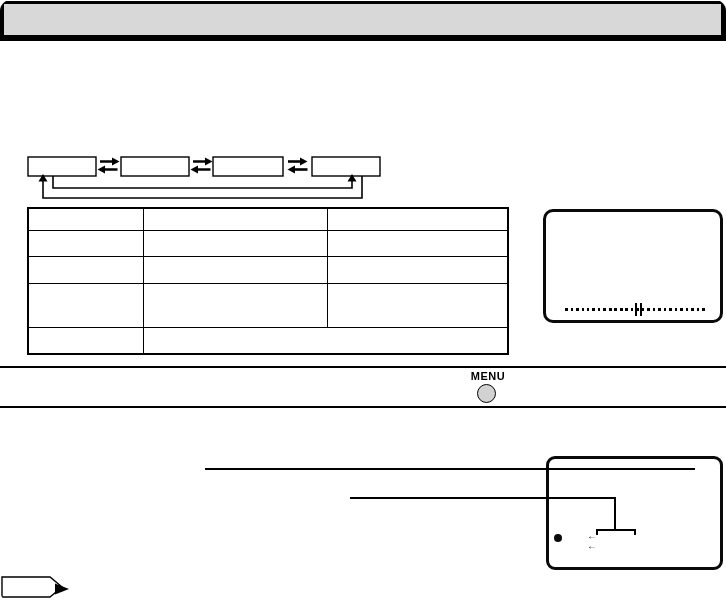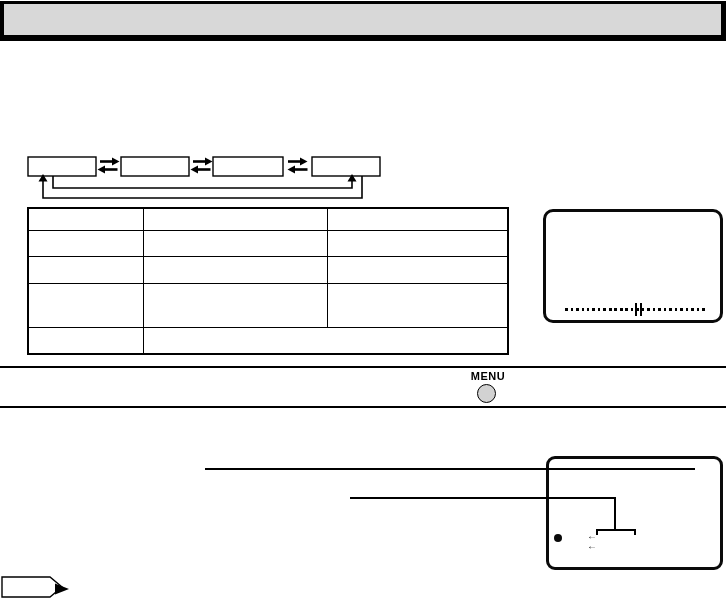--- a/index.html
+++ b/index.html
@@ -1,17 +1,17 @@
 <!DOCTYPE html>
 <html><head>
 <meta charset="utf-8">
 <style>
   html,body{margin:0;padding:0;background:#fff;}
   .page{position:relative;width:726px;height:602px;background:#fff;overflow:hidden;
-        font-family:"Liberation Sans", sans-serif;color:#000;}
+        font-family:"Liberation Sans", sans-serif;color:#000;border-radius:11px;}
   .abs{position:absolute;box-sizing:border-box;}
   .header-bar{top:1px;left:0;width:726px;height:40px;background:#d8d8d8;
               border:solid #000;border-width:3px 5px 6px 4px;}
   .hline{background:#000;height:2px;}
   .vline{background:#000;width:2px;}
   .menu-table{top:207px;left:27px;border-collapse:collapse;table-layout:fixed;}
   .menu-table{border:2px solid #000;}
   .menu-table td{border:1.5px solid #000;padding:0;font-size:10px;}
   .c1{width:115px;}.c2{width:184px;}.c3{width:181px;}
   .r1{height:22px;}.r2{height:26px;}.r3{height:27px;}.r4{height:44px;}.r5{height:27px;}

